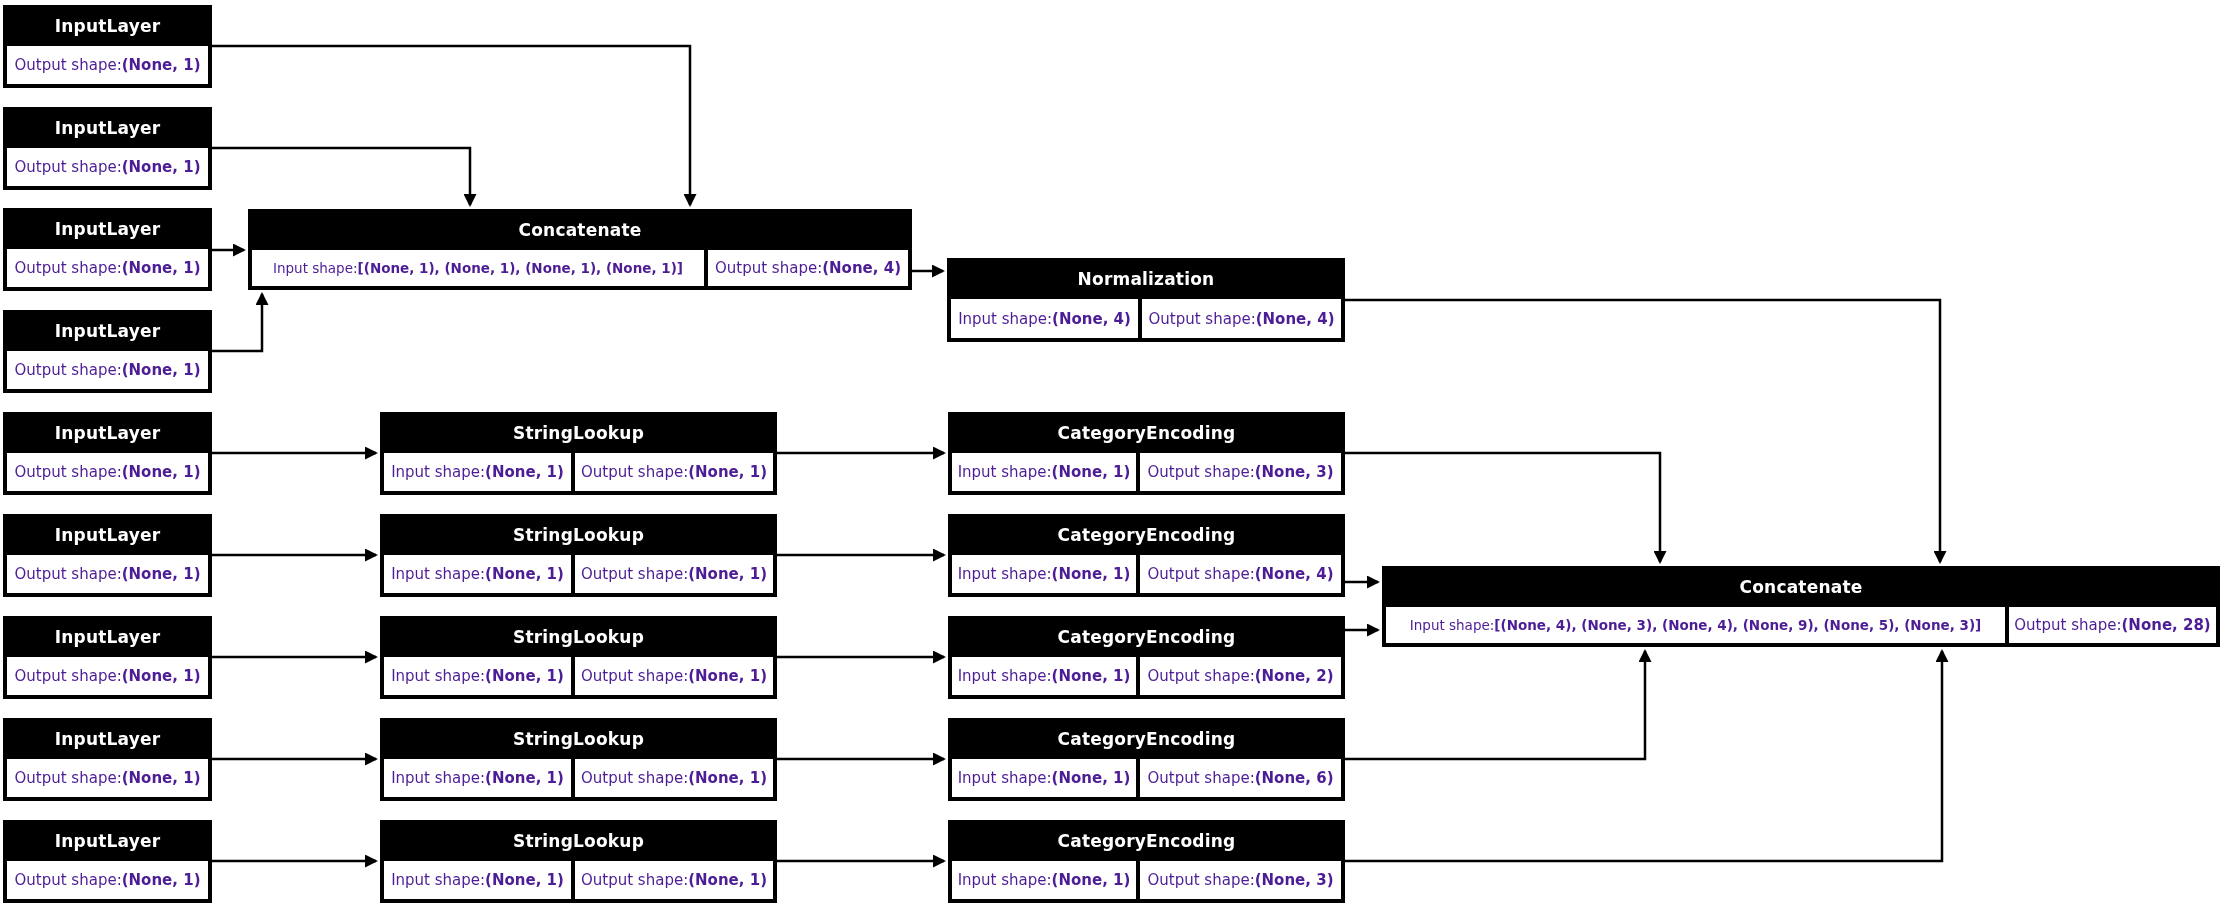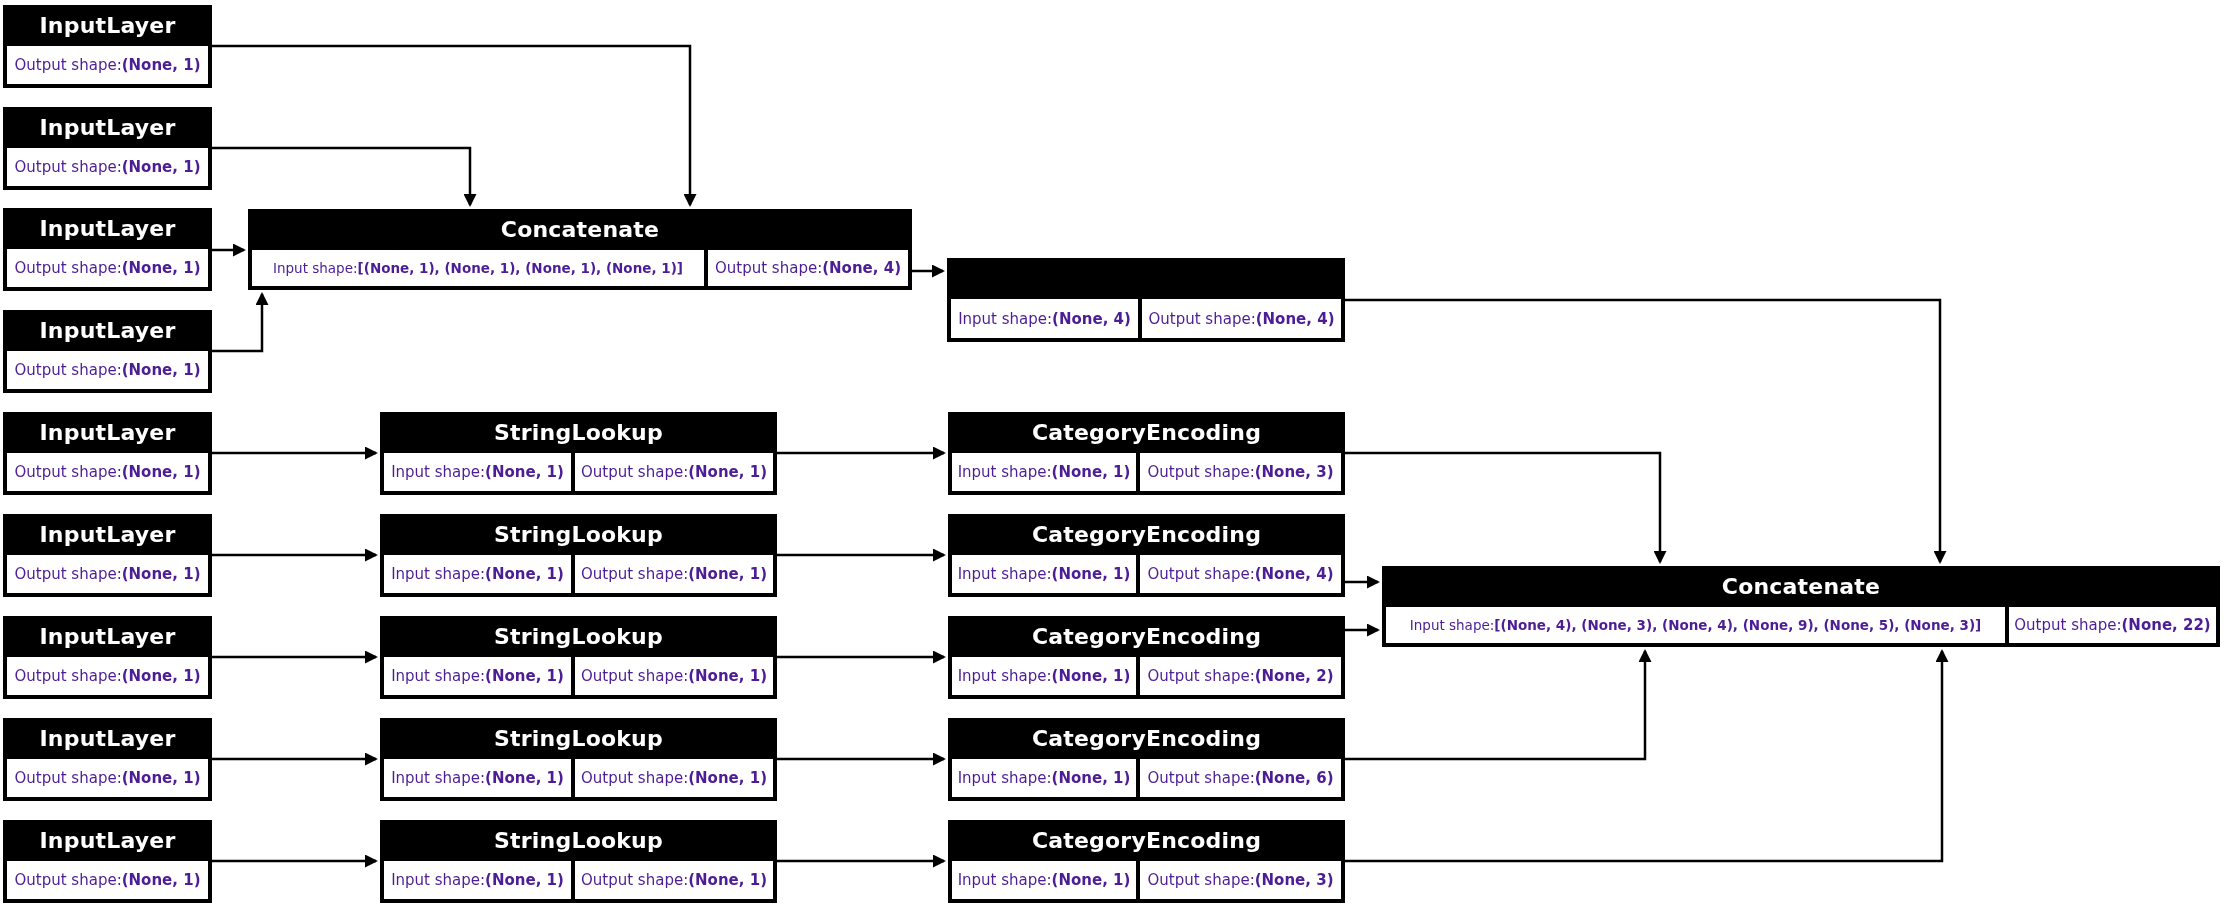--- a/index.html
+++ b/index.html
@@ -1,21 +1,21 @@
 <!DOCTYPE html>
 <html><head>
 <meta charset="utf-8">
 <style>
   html,body{margin:0;padding:0;background:#ffffff;}
   body{font-family:"DejaVu Sans","Liberation Sans",sans-serif;}
   #canvas{position:relative;width:2226px;height:908px;background:#ffffff;overflow:hidden;}
   #edges{position:absolute;left:0;top:0;width:2226px;height:908px;}
   .node{position:absolute;background:#000000;box-sizing:border-box;}
   .node .title{position:absolute;left:0;right:0;top:0;height:41px;display:flex;align-items:center;justify-content:center;
-    color:#ffffff;font-weight:bold;font-size:22px;letter-spacing:0.2px;white-space:nowrap;}
+    color:#ffffff;font-weight:bold;font-size:17px;letter-spacing:0.2px;white-space:nowrap;}
   .node .cells{position:absolute;left:4px;right:4px;top:41px;bottom:4px;display:flex;gap:4px;}
   .node .cell{background:#ffffff;color:#4c1d95;display:flex;align-items:center;justify-content:center;
     font-size:15px;white-space:nowrap;overflow:hidden;flex:1 1 auto;}
   .node .cell.small{font-size:13.5px;}
   .node .cell b{font-weight:bold;}
 </style>
 </head>
 <body>
 
 <div id="canvas">
@@ -138,20 +138,21 @@
           <span>Input shape: </span>
           <b>[(None, 1), (None, 1), (None, 1), (None, 1)]</b>
         </div>
         <div class="cell">
           <span>Output shape: </span>
           <b>(None, 4)</b>
         </div>
       </div>
     </div>
     <div class="node" style="left: 947px; top: 258px; width: 398px; height: 84px;">
+      <div class="title">Normalization</div>
       <div class="cells">
         <div class="cell" style="flex: 0 0 auto; width: 187px;">
           <span>Input shape: </span>
           <b>(None, 4)</b>
         </div>
         <div class="cell">
           <span>Output shape: </span>
           <b>(None, 4)</b>
         </div>
       </div>
@@ -288,17 +289,17 @@
     </div>
     <div class="node" style="left: 1382px; top: 566px; width: 838px; height: 81px;">
       <div class="title">Concatenate</div>
       <div class="cells">
         <div class="cell small" style="flex: 0 0 auto; width: 619px;">
           <span>Input shape: </span>
           <b>[(None, 4), (None, 3), (None, 4), (None, 9), (None, 5), (None, 3)]</b>
         </div>
         <div class="cell">
           <span>Output shape: </span>
-          <b>(None, 22)</b>
+          <b>(None, 28)</b>
         </div>
       </div>
     </div>
   </div>
 
 </body></html>

